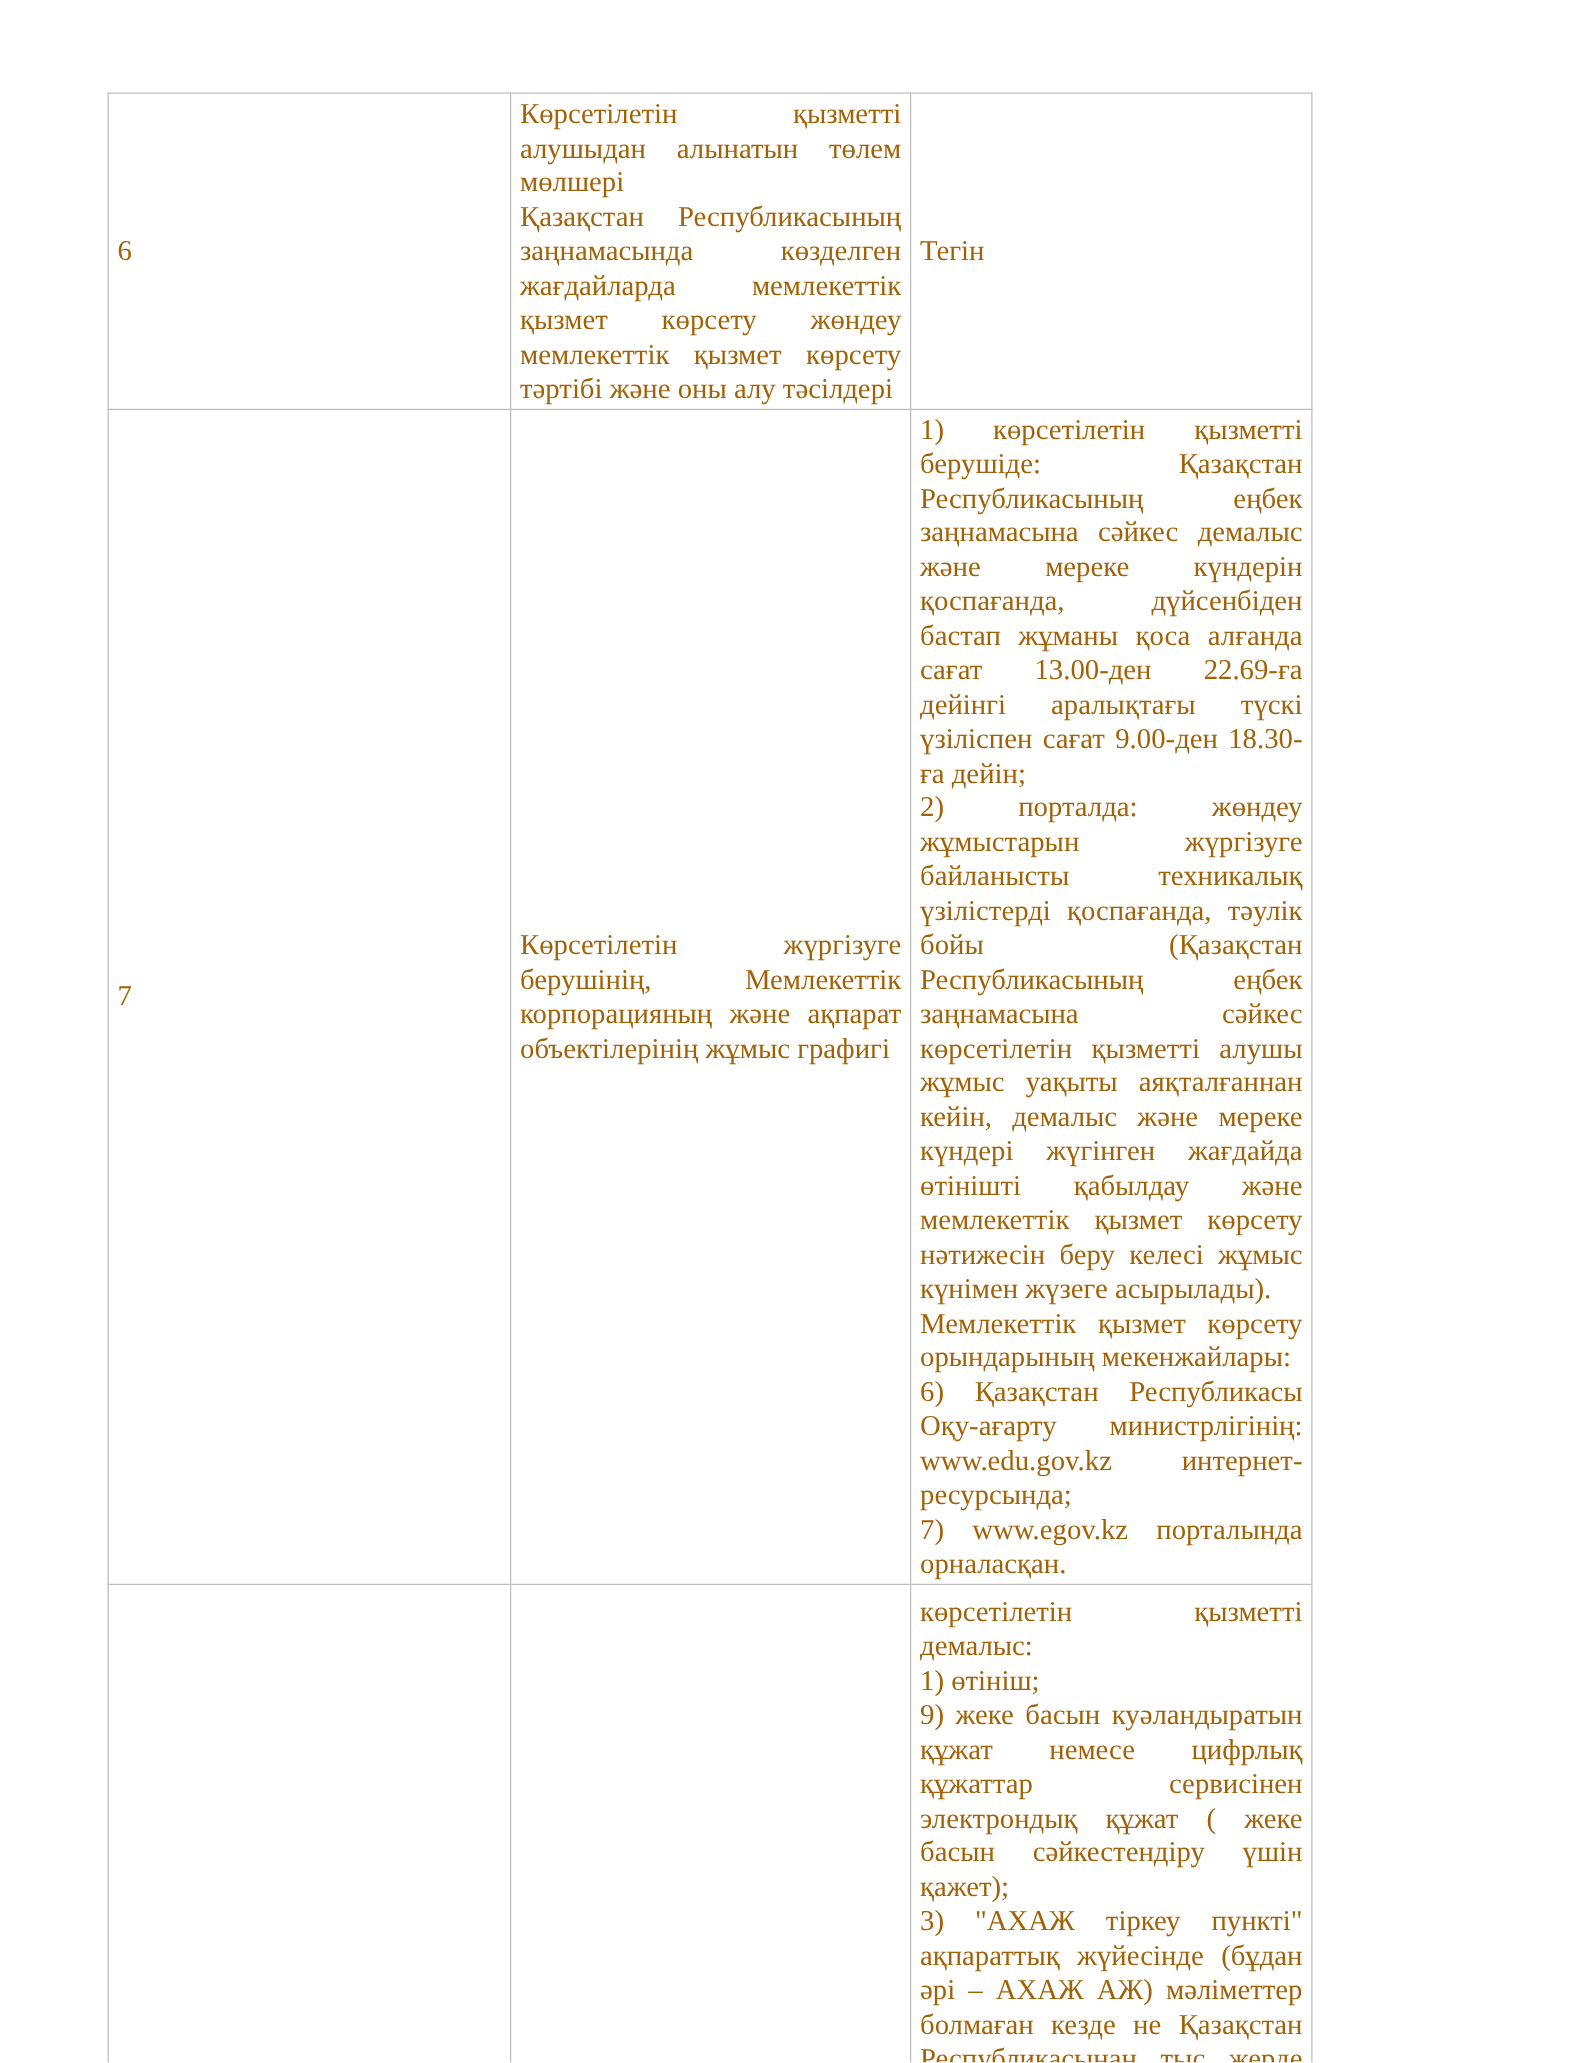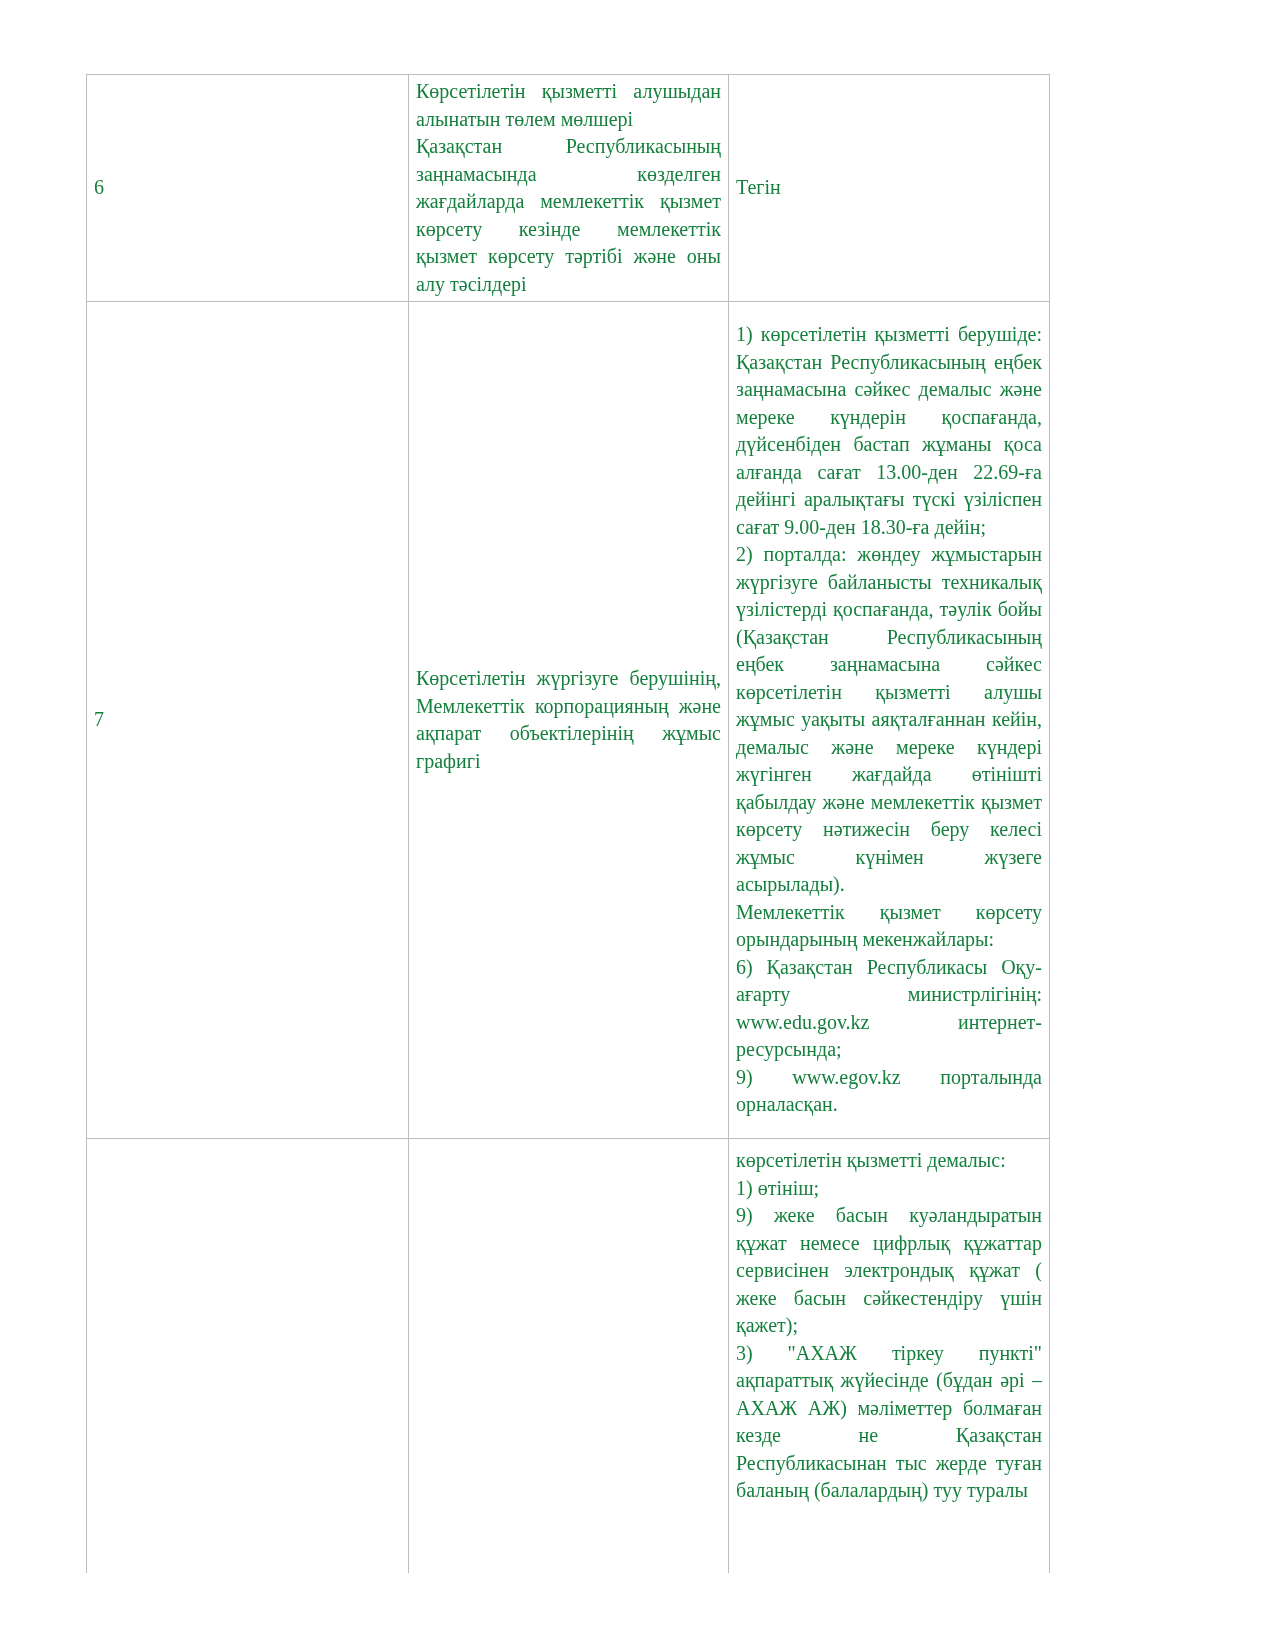--- a/index.html
+++ b/index.html
@@ -21,23 +21,23 @@
     left: 86px;
     top: 74px;
     width: 963px;
     border-collapse: collapse;
     table-layout: fixed;
   }
   table.doc-table td {
     border: 1px solid #bebebe;
     vertical-align: middle;
     padding: 2px 7px;
-    font-size: 20px;
+    font-size: 23px;
     line-height: 27.5px;
-    color: #15803d;
+    color: #a16207;
     box-sizing: border-box;
     word-wrap: break-word;
   }
   table.doc-table td p {
     margin: 0;
     text-align: justify;
   }
   td.num-cell p {
     text-align: left;
   }
@@ -63,40 +63,40 @@
       <col style="width:320px">
       <col style="width:321px">
     </colgroup>
     <tbody>
       <tr class="row-6">
         <td class="num-cell lift">
           <p>6</p>
         </td>
         <td class="label-cell">
           <p>Көрсетілетін қызметті алушыдан алынатын төлем мөлшері</p>
-          <p>Қазақстан Республикасының заңнамасында көзделген жағдайларда мемлекеттік қызмет көрсету кезінде мемлекеттік қызмет көрсету тәртібі және оны алу тәсілдері</p>
+          <p>Қазақстан Республикасының заңнамасында көзделген жағдайларда мемлекеттік қызмет көрсету жөндеу мемлекеттік қызмет көрсету тәртібі және оны алу тәсілдері</p>
         </td>
         <td class="content-cell lift">
           <p>Тегін</p>
         </td>
       </tr>
 
       <tr class="row-7">
         <td class="num-cell lift">
           <p>7</p>
         </td>
         <td class="label-cell lift-sm">
           <p>Көрсетілетін жүргізуге берушінің, Мемлекеттік корпорацияның және ақпарат объектілерінің жұмыс графигі</p>
         </td>
         <td class="content-cell">
           <p>1) көрсетілетін қызметті берушіде: Қазақстан Республикасының еңбек заңнамасына сәйкес демалыс және мереке күндерін қоспағанда, дүйсенбіден бастап жұманы қоса алғанда сағат 13.00-ден 22.69-ға дейінгі аралықтағы түскі үзіліспен сағат 9.00-ден 18.30-ға дейін;</p>
           <p>2) порталда: жөндеу жұмыстарын жүргізуге байланысты техникалық үзілістерді қоспағанда, тәулік бойы (Қазақстан Республикасының еңбек заңнамасына сәйкес көрсетілетін қызметті алушы жұмыс уақыты аяқталғаннан кейін, демалыс және мереке күндері жүгінген жағдайда өтінішті қабылдау және мемлекеттік қызмет көрсету нәтижесін беру келесі жұмыс күнімен жүзеге асырылады).</p>
           <p>Мемлекеттік қызмет көрсету орындарының мекенжайлары:</p>
           <p>6) Қазақстан Республикасы Оқу-ағарту министрлігінің: www.edu.gov.kz интернет-ресурсында;</p>
-          <p>9) www.egov.kz порталында орналасқан.</p>
+          <p>7) www.egov.kz порталында орналасқан.</p>
         </td>
       </tr>
 
       <tr class="row-cut">
         <td class="num-cell">
           <p></p>
         </td>
         <td class="label-cell"></td>
         <td class="content-cell">
           <p>көрсетілетін қызметті демалыс:</p>

